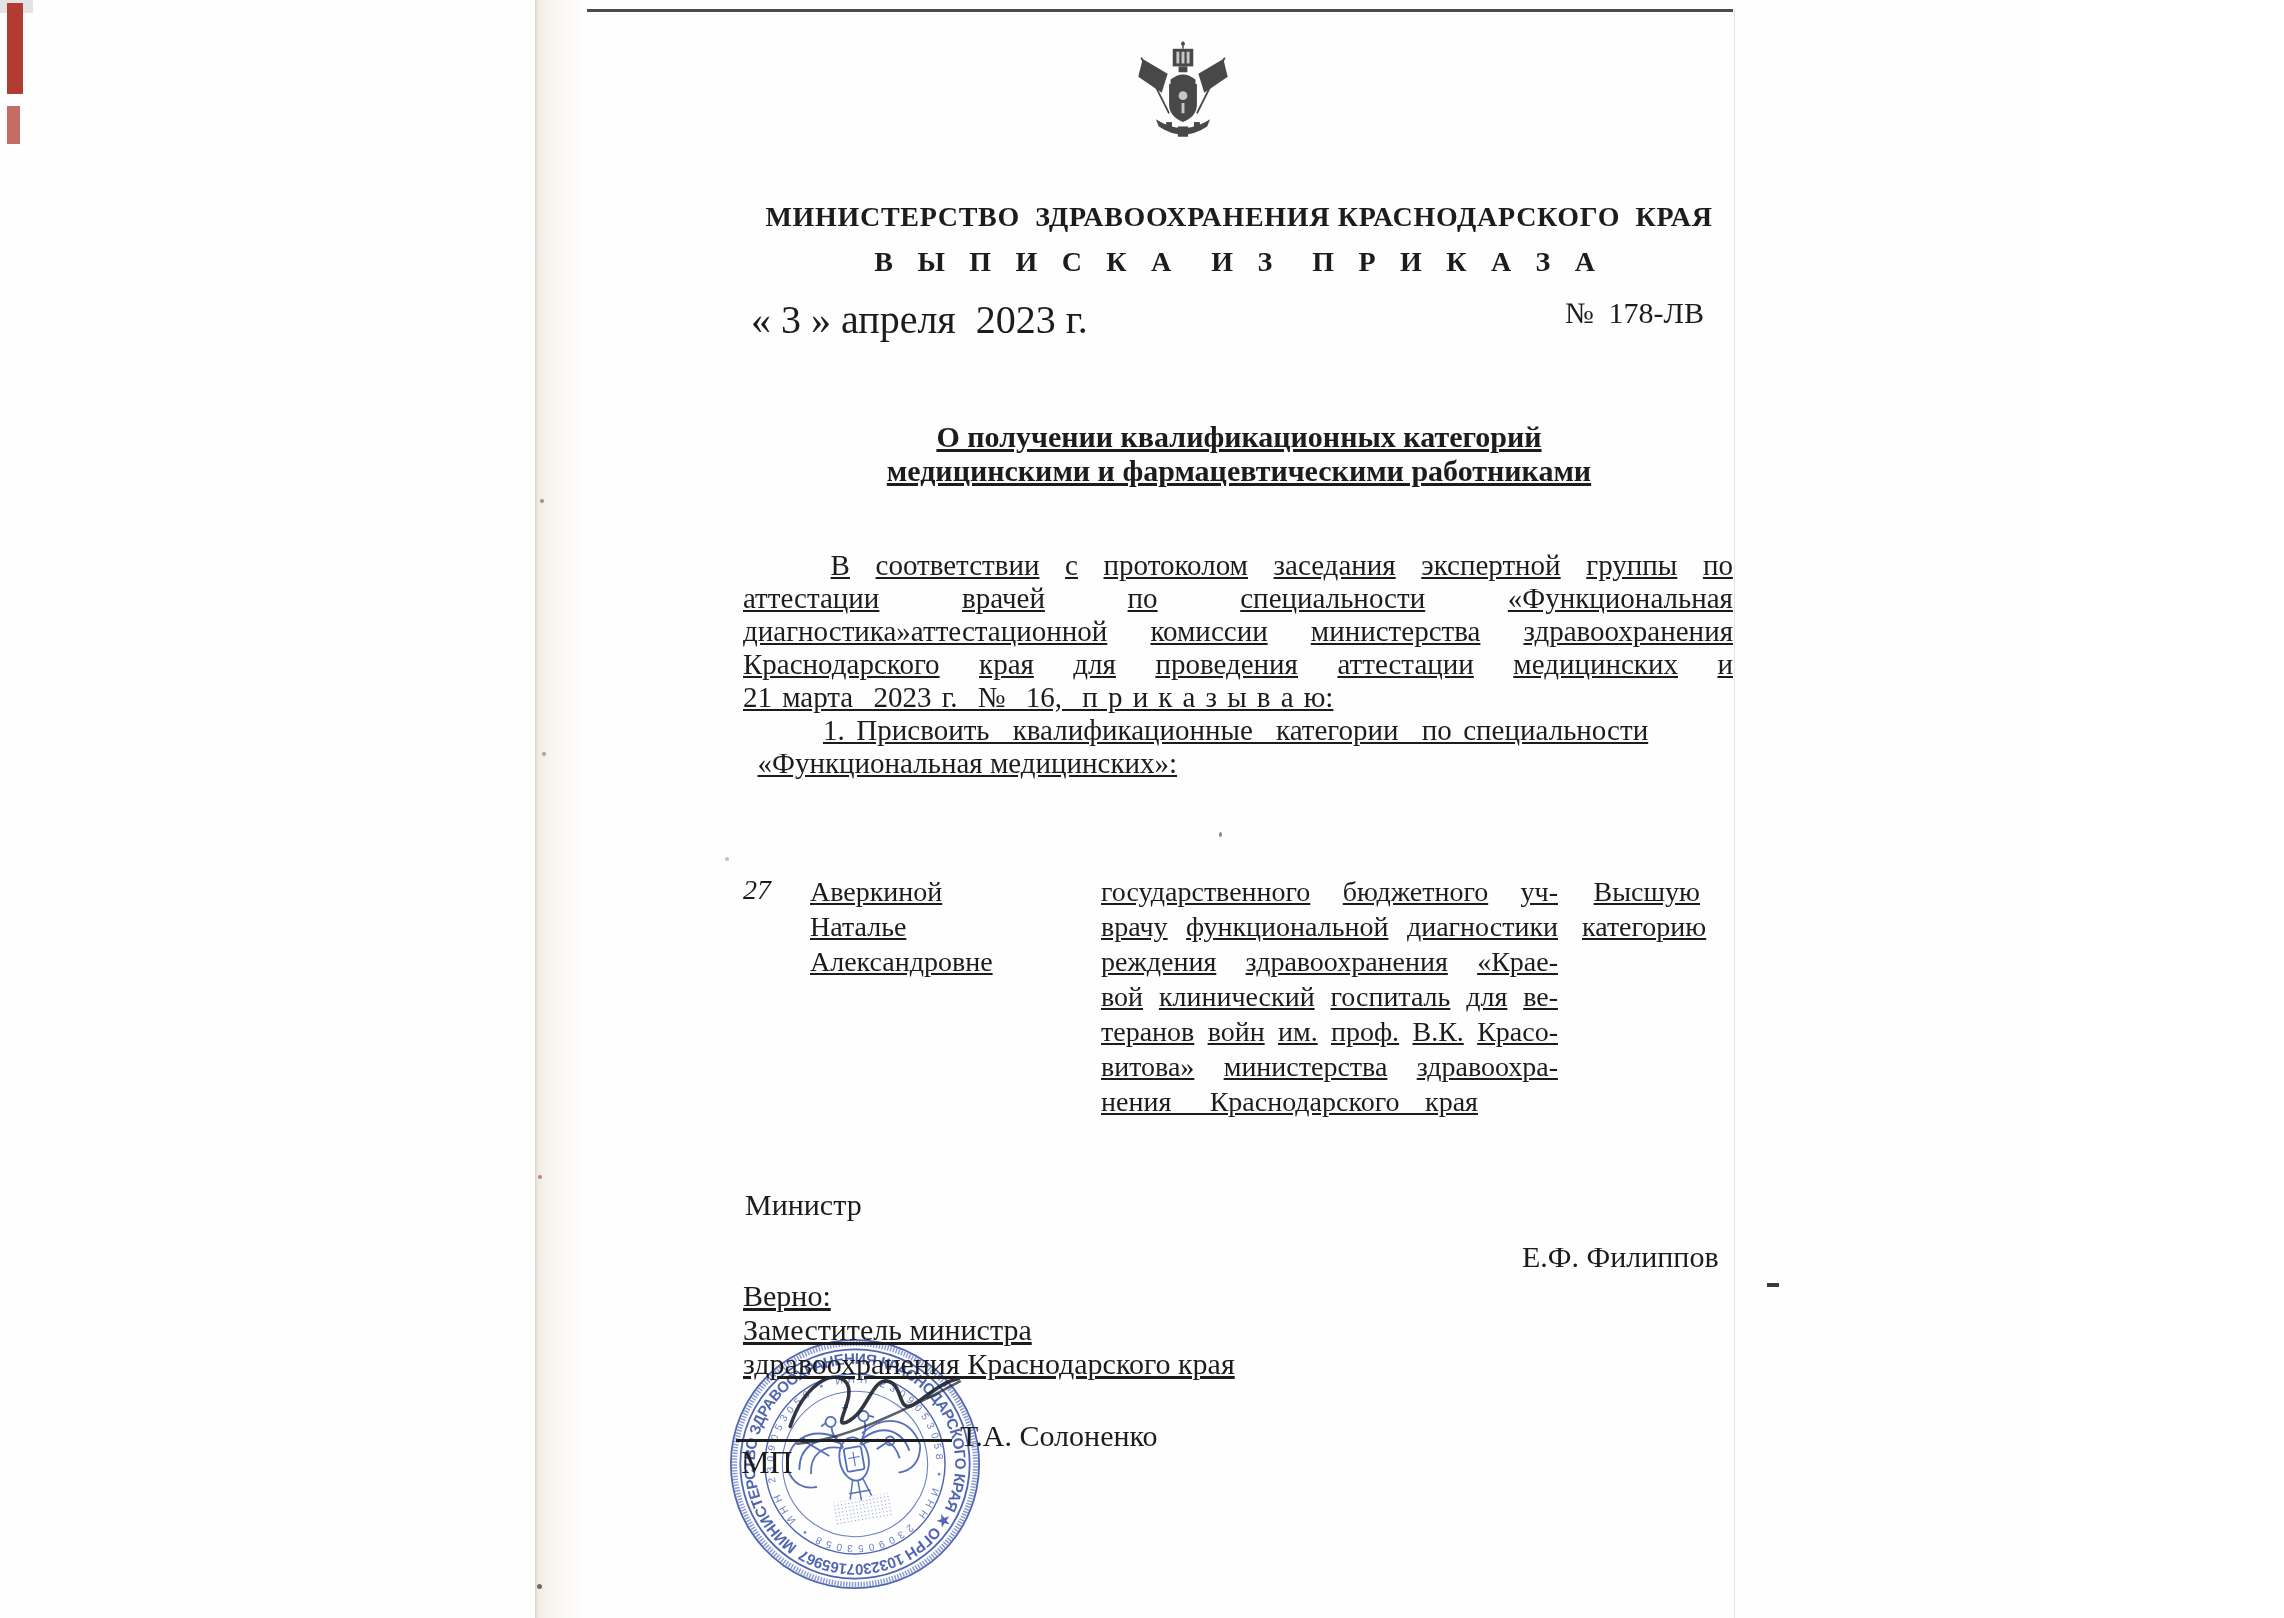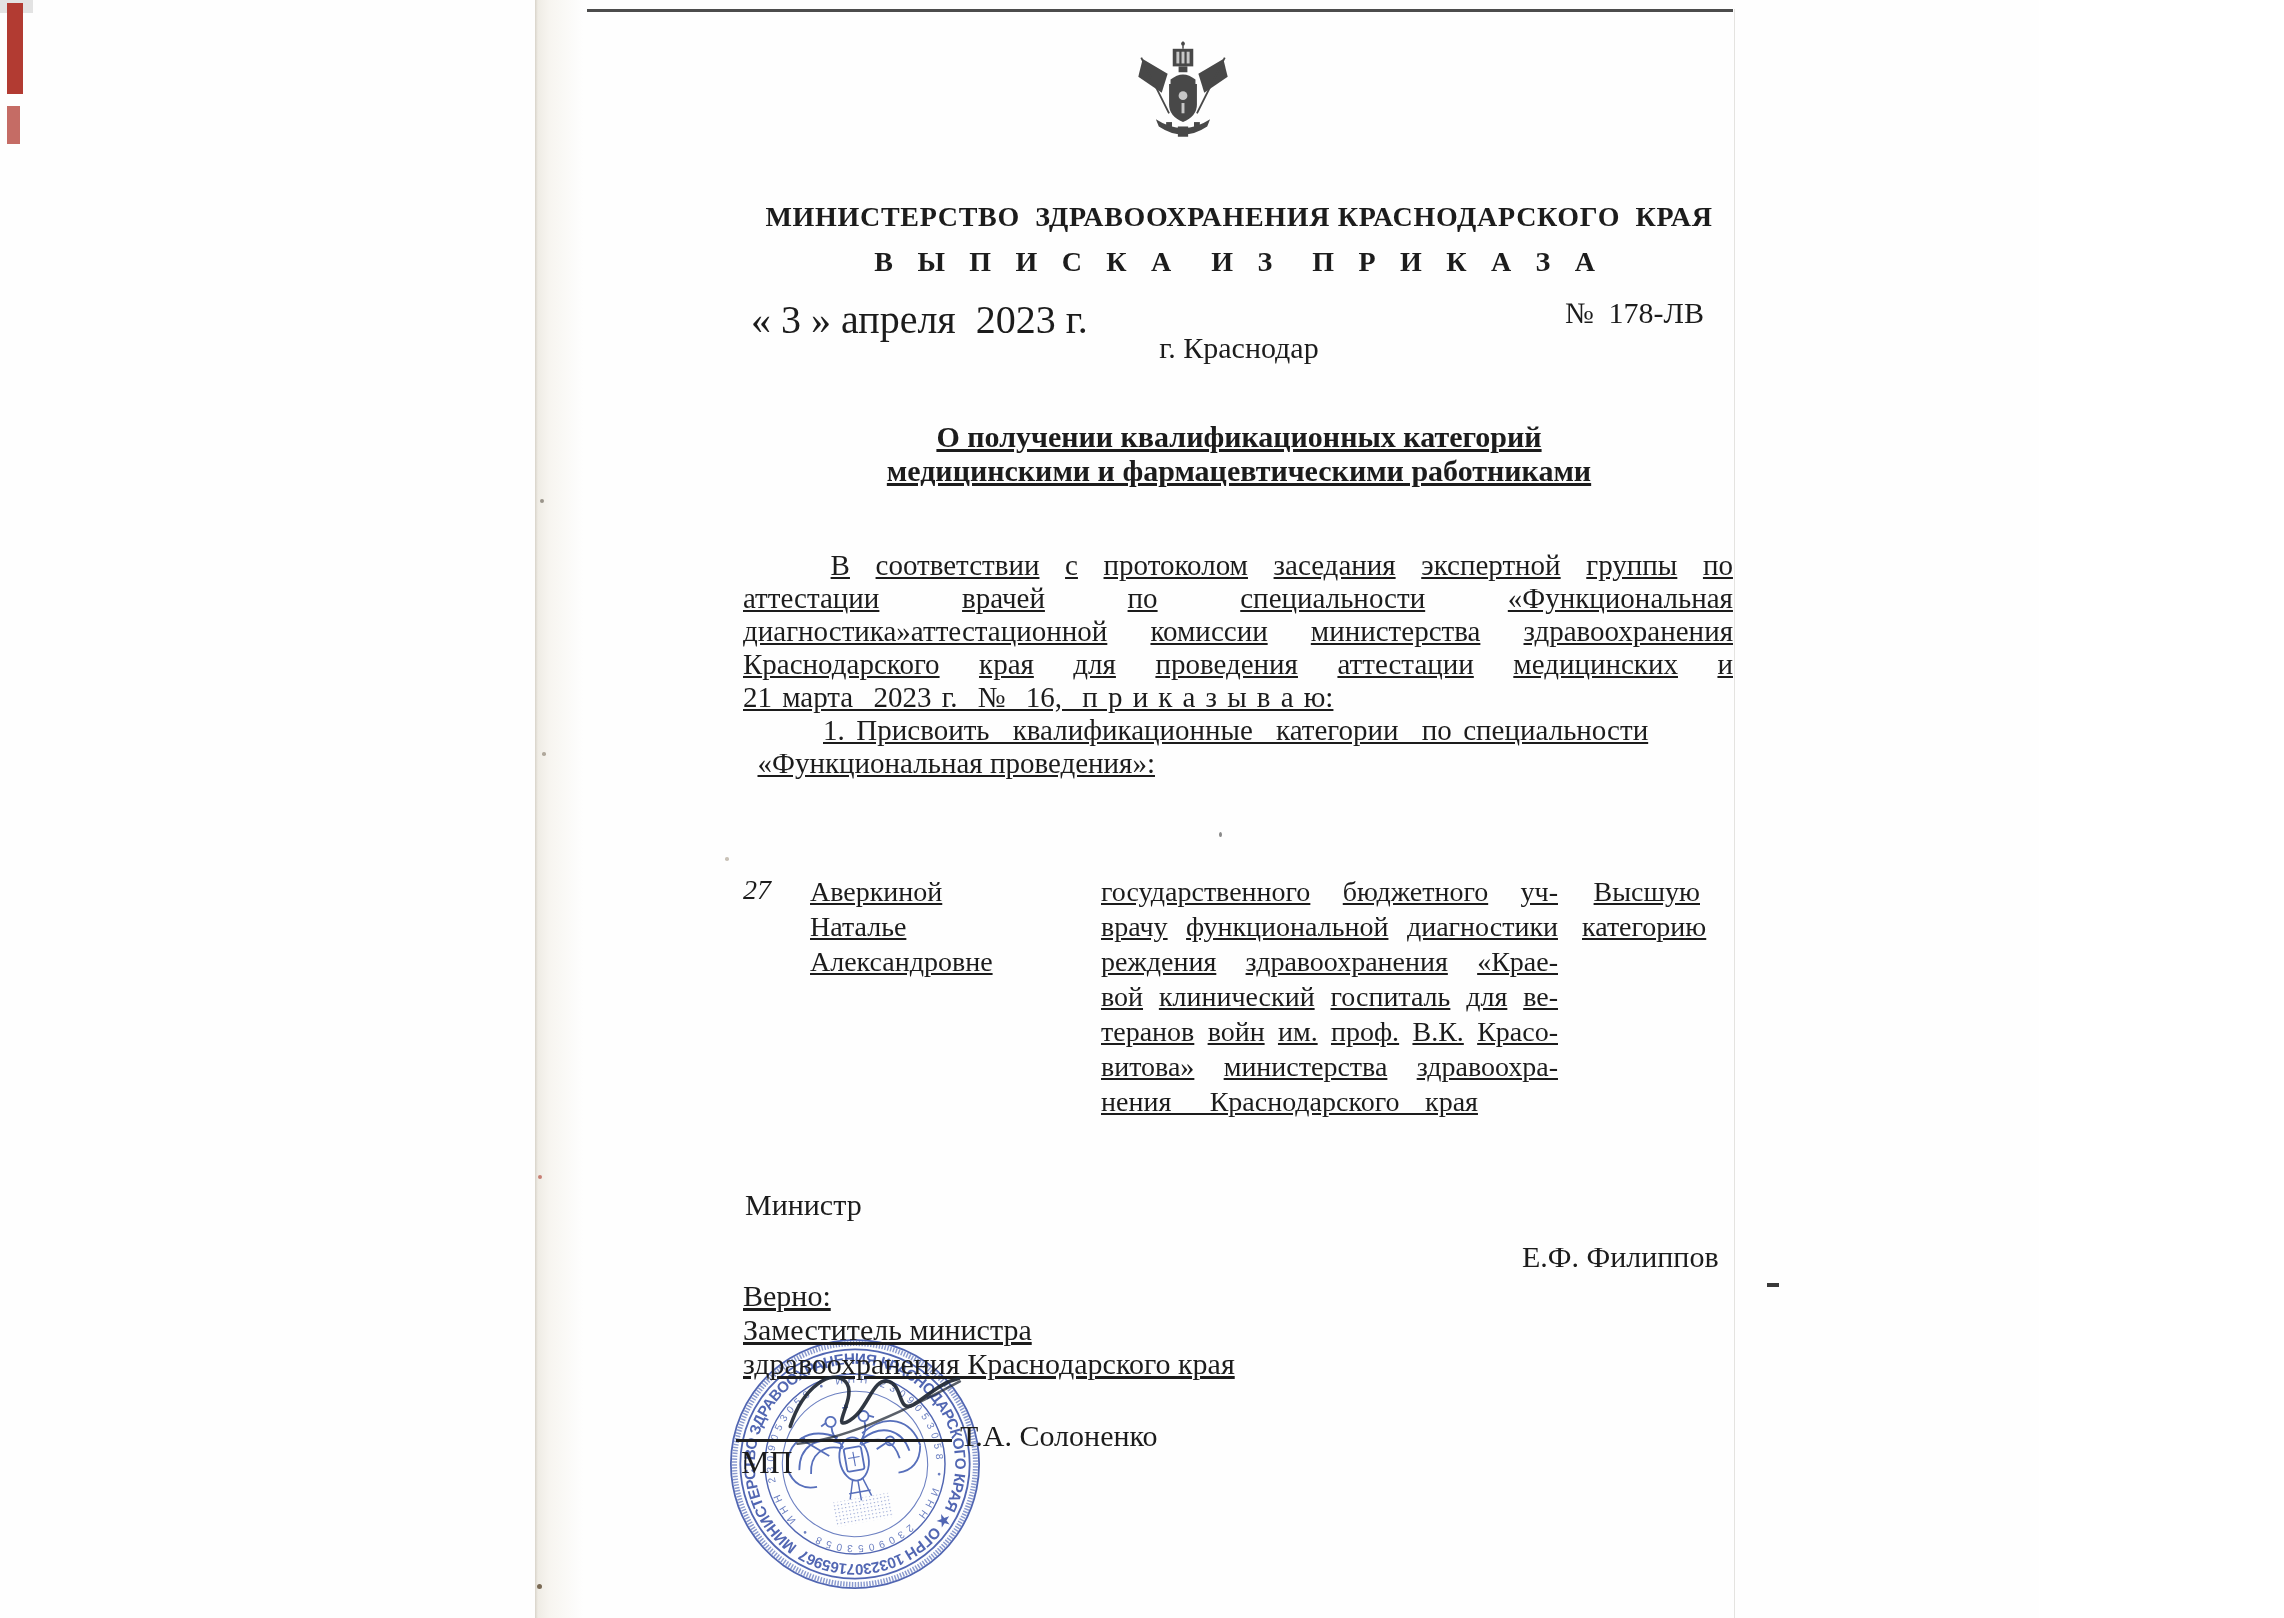--- a/index.html
+++ b/index.html
@@ -89,21 +89,20 @@
         <rect x="42" y="112" width="8" height="10" stroke="none"></rect>
         <rect x="80" y="112" width="8" height="10" stroke="none"></rect>
       </g>
     </svg>
   </div>
 
   <div class="abs center-row ministry">МИНИСТЕРСТВО  ЗДРАВООХРАНЕНИЯ КРАСНОДАРСКОГО  КРАЯ</div>
   <div class="abs center-row doctype">В Ы П И С К А  И З  П Р И К А З А</div>
   <div class="abs dateline">« 3 » апреля  2023 г.</div>
   <div class="abs number">№  178-ЛВ</div>
-  <div class="abs center-row city">г. Краснодар</div>
   <div class="abs subject">
     <div class="tl">О получении квалификационных категорий</div>
     <div class="tl">медицинскими и фармацевтическими работниками</div>
   </div>
 
   <div class="abs para">
       <div class="tl just">
         <span class="ind" style="width: 62px;"></span>
         <span>В</span>
         <span>соответствии</span>
@@ -131,21 +130,21 @@
         <span>Краснодарского</span>
         <span>края</span>
         <span>для</span>
         <span>проведения</span>
         <span>аттестации</span>
         <span>медицинских</span>
         <span>и</span>
       </div>
       <div class="tl" style="word-spacing: 2.9px;">21 марта  2023 г.  №  16,  п р и к а з ы в а ю:</div>
       <div class="tl" style="padding-left: 80px; word-spacing: 4.3px;">1. Присвоить  квалификационные  категории  по специальности</div>
-      <div class="tl" style="padding-left: 14.5px;">«Функциональная проведения»:</div>
+      <div class="tl" style="padding-left: 14.5px;">«Функциональная медицинских»:</div>
     </div>
 
   <div class="abs row-num">27</div>
   <div class="abs col-name">
       <div class="tl">Аверкиной</div>
       <div class="tl">Наталье</div>
       <div class="tl">Александровне</div>
     </div>
   <div class="abs col-pos">
       <div class="tl just">

